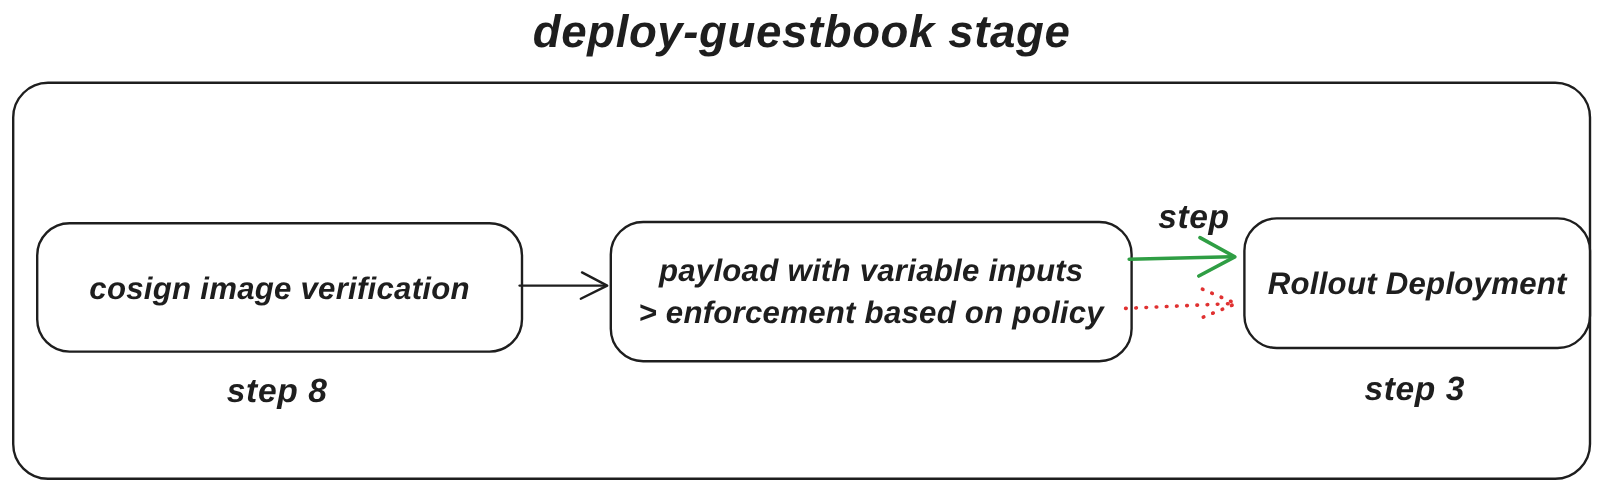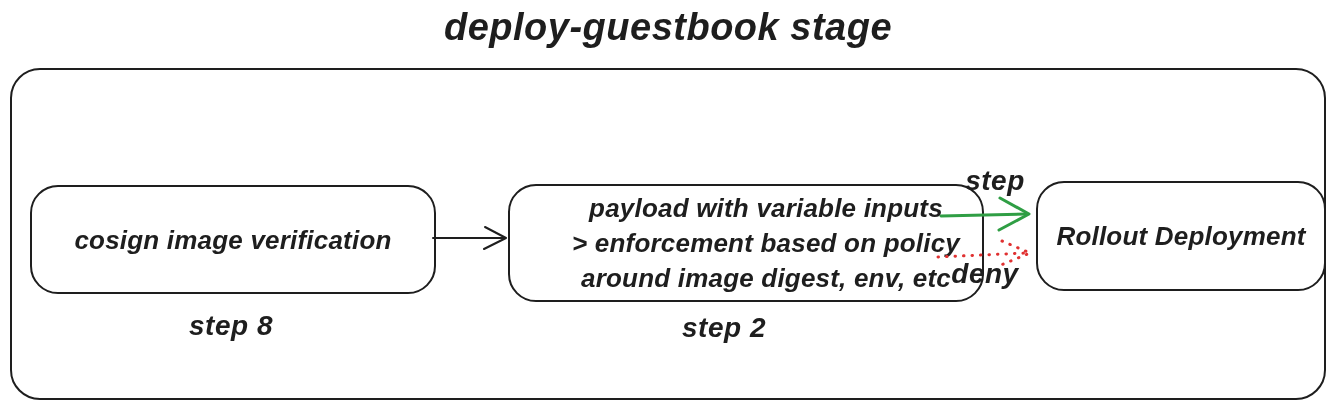--- a/index.html
+++ b/index.html
@@ -47,21 +47,21 @@
     flex-direction: column;
     align-items: center;
     justify-content: center;
     text-align: center;
     font-size: 26px;
     font-weight: 600;
     line-height: 36px;
     letter-spacing: 0.2px;
   }
   .node-step1 { left: 30px;   top: 185px; width: 402px; height: 105px; }
-  .node-step2 { left: 508px;  top: 184px; width: 432px; height: 114px; line-height: 35px; padding-left: 40px; }
+  .node-step2 { left: 508px;  top: 184px; width: 432px; height: 114px; line-height: 35px; }
   .node-step3 { left: 1036px; top: 181px; width: 286px; height: 106px; }
   .step-label {
     position: absolute;
     text-align: center;
     font-size: 28px;
     font-weight: 600;
     letter-spacing: 0.5px;
     color: #1e1e1e;
   }
   .step-label-1 { left: 30px;   top: 310px; width: 402px; }
@@ -96,42 +96,40 @@
   <div class="outer-container"></div>
 
   <div class="node node-step1">
     <div>cosign image verification</div>
   </div>
   <div class="step-label step-label-1">step 8</div>
 
   <div class="node node-step2">
     <div>payload with variable inputs</div>
     <div>&gt; enforcement based on policy</div>
-    <div>around image digest, env, etc</div>
   </div>
-  <div class="step-label step-label-2">step 2</div>
 
   <div class="node node-step3">
     <div>Rollout Deployment</div>
   </div>
+  <div class="step-label step-label-3">step 3</div>
 
   <svg class="arrows-layer" viewBox="0 0 1336 411" xmlns="http://www.w3.org/2000/svg" fill="none">
 
     <g stroke="#1e1e1e" stroke-width="2" stroke-linecap="round" stroke-linejoin="round">
       <path d="M433 238 L504 238"></path>
       <path d="M485 227 L506 238 L484 249"></path>
     </g>
 
     <g stroke="#2f9e44" stroke-width="3" stroke-linecap="round" stroke-linejoin="round">
       <path d="M941 216 L1026 214"></path>
       <path d="M1000 198 L1029 214 L999 230"></path>
     </g>
 
     <g stroke="#e03131" stroke-width="3" stroke-linecap="round" stroke-linejoin="round" stroke-dasharray="0.5 8">
       <path d="M938 257 L1026 253"></path>
       <path d="M1002 241 L1030 253 L1001 265"></path>
     </g>
   </svg>
 
   <div class="arrow-label arrow-label-allow">step</div>
-  <div class="arrow-label arrow-label-deny">deny</div>
 
 </div>
 
 </body></html>

